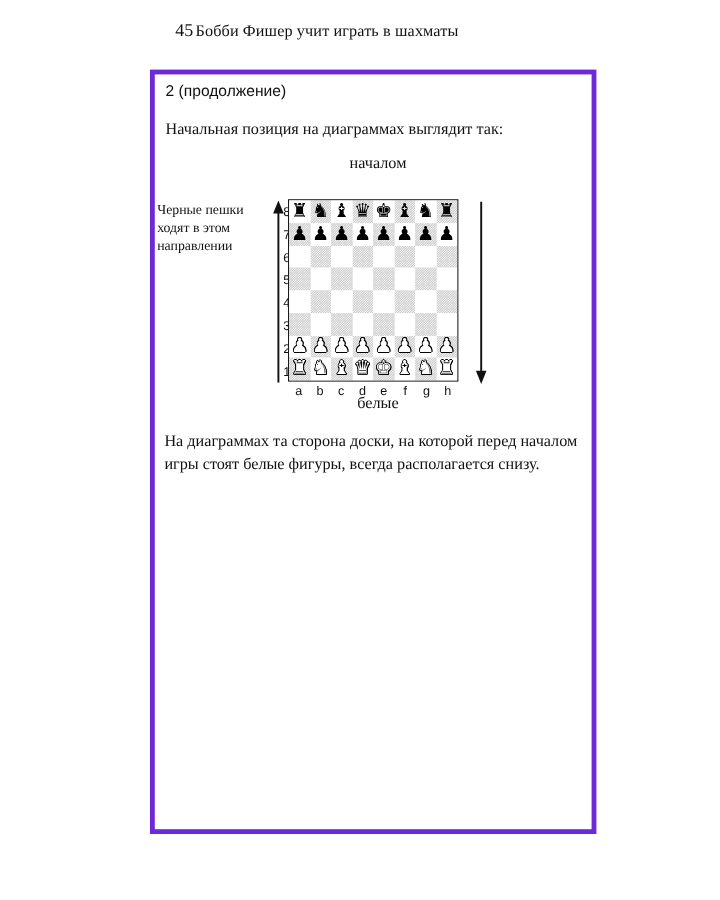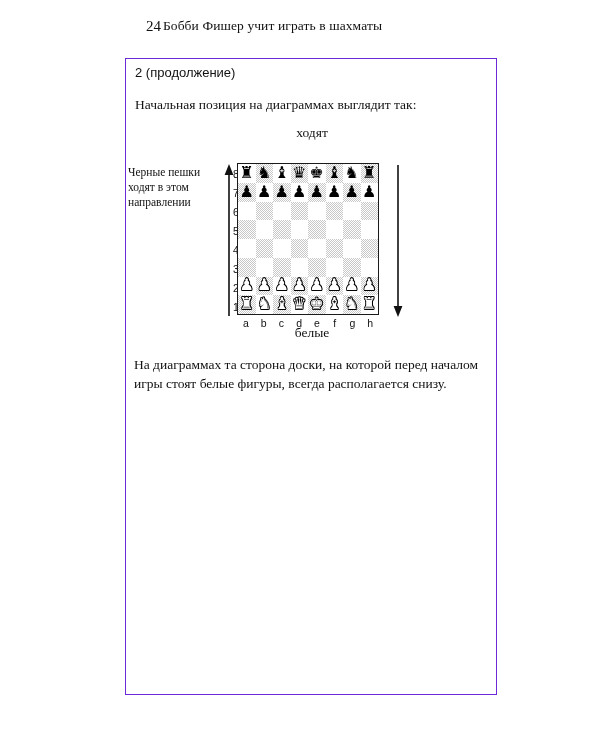--- a/index.html
+++ b/index.html
@@ -44,21 +44,21 @@
     letter-spacing: 0.1px;
   }
 
   
   .content-box {
     position: absolute;
     left: 125px;
     top: 58px;
     width: 372px;
     height: 637px;
-    border: 1px solid #6d28d9;
+    border: 4px solid #6d28d9;
     box-sizing: border-box;
     background: #fff;
   }
 
   .section-label {
     position: absolute;
     left: 9px;
     top: 6px;
     font-family: "Liberation Sans", sans-serif;
     font-size: 13px;
@@ -220,33 +220,33 @@
     font-family: "Liberation Sans", sans-serif;
     font-size: 10.5px;
     color: #111;
     line-height: 13px;
   }
 </style>
 </head>
 <body>
 
 <div class="page-head">
-  <div class="page-number">24</div>
+  <div class="page-number">45</div>
   <div class="book-title">Бобби Фишер учит играть в шахматы</div>
 </div>
 
 <div class="content-box">
 
   <div class="section-label">2 (продолжение)</div>
 
   <div class="intro-line">Начальная позиция на диаграммах выглядит так:</div>
 
   <div class="diagram">
 
-    <div class="label-black-top">ходят</div>
+    <div class="label-black-top">началом</div>
 
     <div class="side-note left">Черные пешки ходят в этом направлении</div>
 
     <div class="arrow up">
       <svg width="14" height="152" viewBox="0 0 14 152">
         <line x1="7" y1="152" x2="7" y2="10" stroke="#111" stroke-width="1.6"></line>
         <polygon points="7,0 2.6,11 11.4,11" fill="#111"></polygon>
       </svg>
     </div>
 

